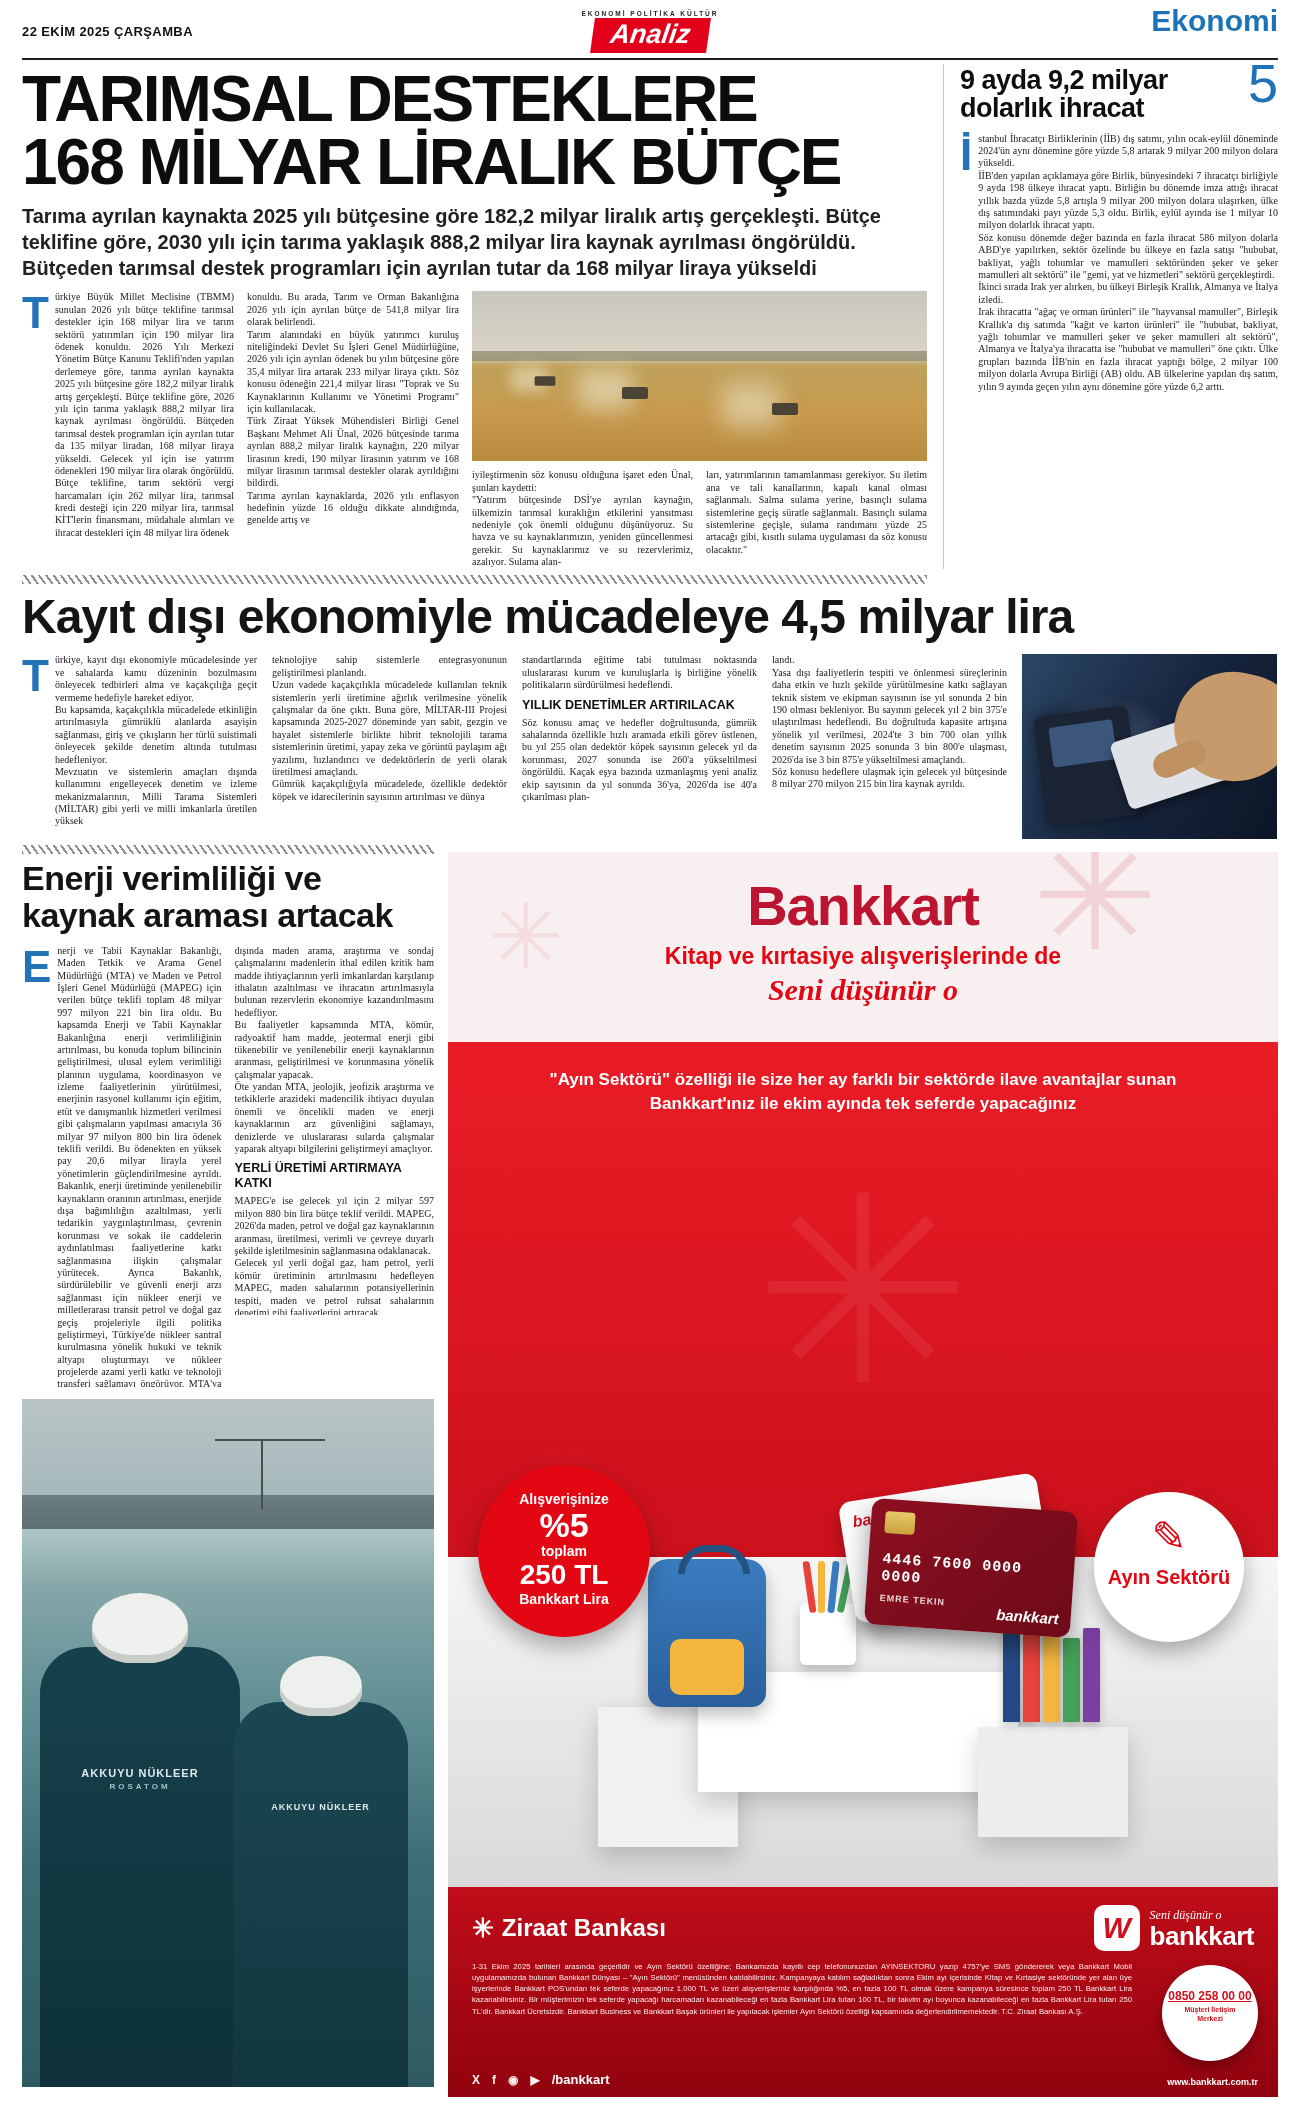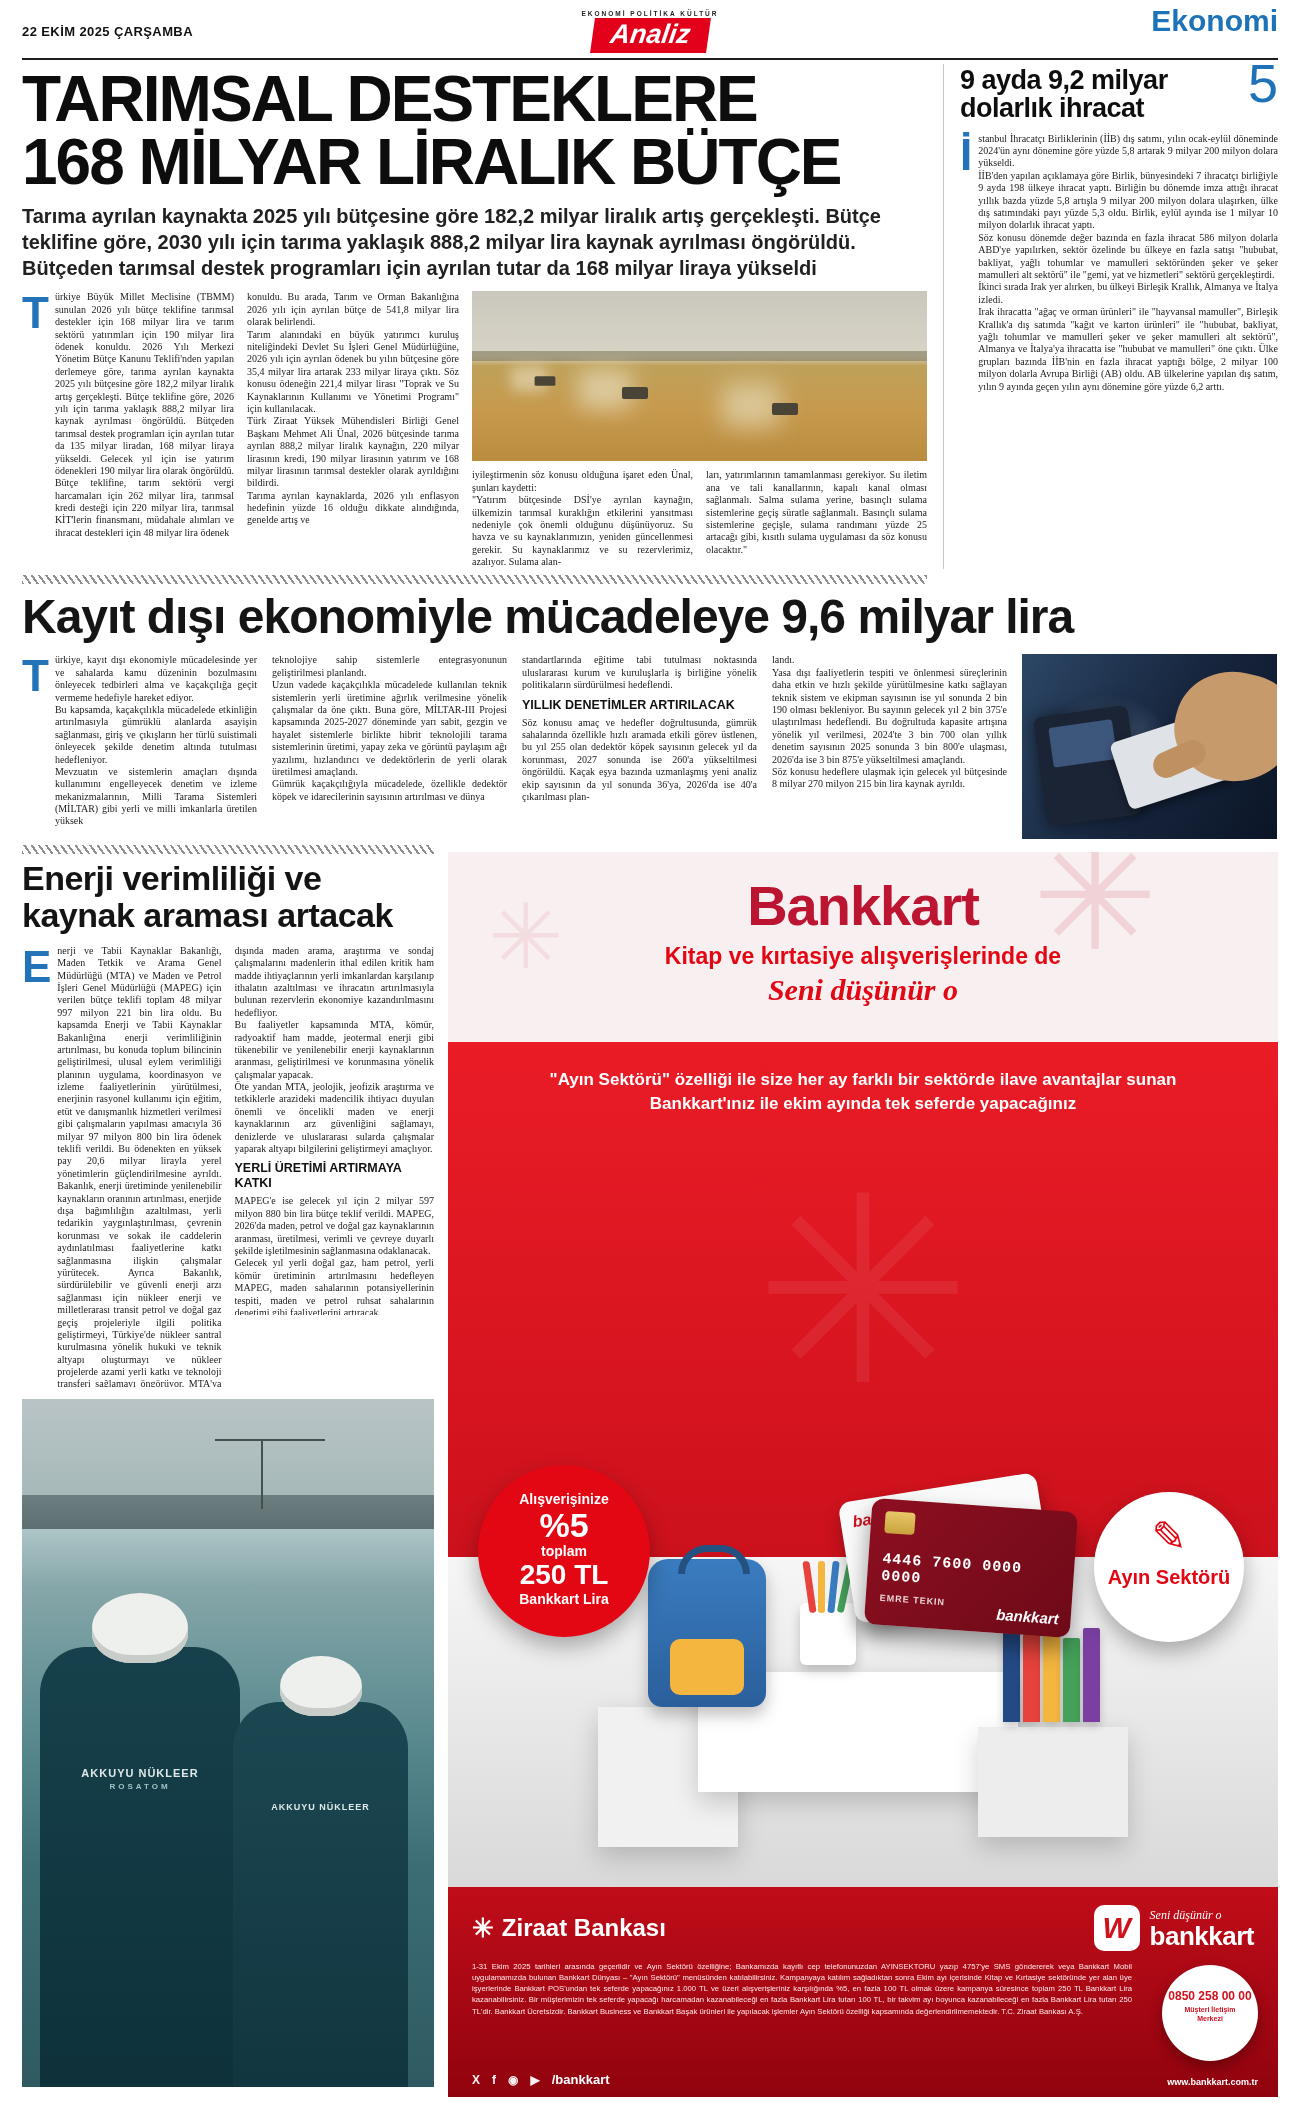--- a/index.html
+++ b/index.html
@@ -139,21 +139,21 @@
   .ad-footer { position:relative; height:210px; background:linear-gradient(#c00d19,#90030e); color:#fff; padding:14px 24px 0; }
   .foot-row { display:flex; justify-content:space-between; align-items:center; height:54px; }
   .ziraat { display:flex; align-items:center; gap:8px; font:700 24px "Liberation Sans",sans-serif; }
   .ziraat .zic { font-size:26px; line-height:1; }
   .bk-lockup { display:flex; align-items:center; gap:10px; }
   .bk-sym { width:46px; height:46px; background:#fff; border-radius:10px; color:#d0121f; font:800 italic 30px/46px "Liberation Sans",sans-serif; text-align:center; }
   .bk-words .tg { font:italic 12px "Liberation Serif",serif; }
   .bk-words .nm { font:800 26px/1 "Liberation Sans",sans-serif; letter-spacing:-.5px; }
   .legal { font:400 7.7px/1.45 "Liberation Sans",sans-serif; text-align:justify; margin-top:6px; width:660px; height:92px; overflow:hidden; color:#ffe9ea; }
   .phone-badge { position:absolute; right:20px; bottom:36px; width:96px; height:96px; background:#fff; border-radius:50%; text-align:center; padding-top:24px; box-shadow:0 6px 14px rgba(0,0,0,.3); }
-  .phone-badge .pn { font:800 12px/1.2 "Liberation Sans",sans-serif; color:#d0121f; }
+  .phone-badge .pn { font:800 12px/1.2 "Liberation Sans",sans-serif; color:#d0121f;text-decoration:underline; }
   .phone-badge .pl { font:600 7px/1.2 "Liberation Sans",sans-serif; color:#d0121f; margin-top:3px; padding:0 10px; }
   .socials { position:absolute; left:24px; bottom:10px; display:flex; align-items:center; gap:12px; font:700 12px "Liberation Sans",sans-serif; }
   .soc { opacity:.95; }
   .handle { font:800 13px "Liberation Sans",sans-serif; }
   .website { position:absolute; right:20px; bottom:10px; font:700 9px "Liberation Sans",sans-serif; color:#fff; }
 </style>
 </head>
 <body>
 
 <div class="page">
@@ -219,21 +219,21 @@
 İİB'den yapılan açıklamaya göre Birlik, bünyesindeki 7 ihracatçı birliğiyle 9 ayda 198 ülkeye ihracat yaptı. Birliğin bu dönemde imza attığı ihracat yıllık bazda yüzde 5,8 artışla 9 milyar 200 milyon dolara ulaşırken, ülke dış satımındaki payı yüzde 5,3 oldu. Birlik, eylül ayında ise 1 milyar 10 milyon dolarlık ihracat yaptı.
 Söz konusu dönemde değer bazında en fazla ihracat 586 milyon dolarla ABD'ye yapılırken, sektör özelinde bu ülkeye en fazla satışı "hububat, bakliyat, yağlı tohumlar ve mamulleri sektöründen şeker ve şeker mamulleri alt sektörü" ile "gemi, yat ve hizmetleri" sektörü gerçekleştirdi.
 İkinci sırada Irak yer alırken, bu ülkeyi Birleşik Krallık, Almanya ve İtalya izledi.
 Irak ihracatta "ağaç ve orman ürünleri" ile "hayvansal mamuller", Birleşik Krallık'a dış satımda "kağıt ve karton ürünleri" ile "hububat, bakliyat, yağlı tohumlar ve mamulleri şeker ve şeker mamulleri alt sektörü", Almanya ve İtalya'ya ihracatta ise "hububat ve mamulleri" öne çıktı. Ülke grupları bazında İİB'nin en fazla ihracat yaptığı bölge, 2 milyar 100 milyon dolarla Avrupa Birliği (AB) oldu. AB ülkelerine yapılan dış satım, yılın 9 ayında geçen yılın aynı dönemine göre yüzde 6,2 arttı.</div>
     </aside>
   </div>
 
   <div class="hatch hatch1"></div>
 
   <section class="informal">
-    <h2>Kayıt dışı ekonomiyle mücadeleye 9,6 milyar lira</h2>
+    <h2>Kayıt dışı ekonomiyle mücadeleye 4,5 milyar lira</h2>
     <div class="informal-body">
       <div class="informal-col">
         <span class="dropcap">T</span>
         <div class="bt">ürkiye, kayıt dışı ekonomiyle mücadelesinde yer ve sahalarda kamu düzeninin bozulmasını önleyecek tedbirleri alma ve kaçakçılığa geçit vermeme hedefiyle hareket ediyor.
 Bu kapsamda, kaçakçılıkla mücadelede etkinliğin artırılmasıyla gümrüklü alanlarda asayişin sağlanması, giriş ve çıkışların her türlü suistimali önleyecek şekilde denetim altında tutulması hedefleniyor.
 Mevzuatın ve sistemlerin amaçları dışında kullanımını engelleyecek denetim ve izleme mekanizmalarının, Milli Tarama Sistemleri (MİLTAR) gibi yerli ve milli imkanlarla üretilen yüksek</div>
       </div>
       <div class="informal-col">
         <div class="bt">teknolojiye sahip sistemlerle entegrasyonunun geliştirilmesi planlandı.
 Uzun vadede kaçakçılıkla mücadelede kullanılan teknik sistemlerin yerli üretimine ağırlık verilmesine yönelik çalışmalar da öne çıktı. Buna göre, MİLTAR-III Projesi kapsamında 2025-2027 döneminde yarı sabit, gezgin ve hayalet sistemlerle birlikte hibrit teknolojili tarama sistemlerinin üretimi, yapay zeka ve görüntü paylaşım ağı yazılımı, hızlandırıcı ve dedektörlerin de yerli olarak üretilmesi amaçlandı.

